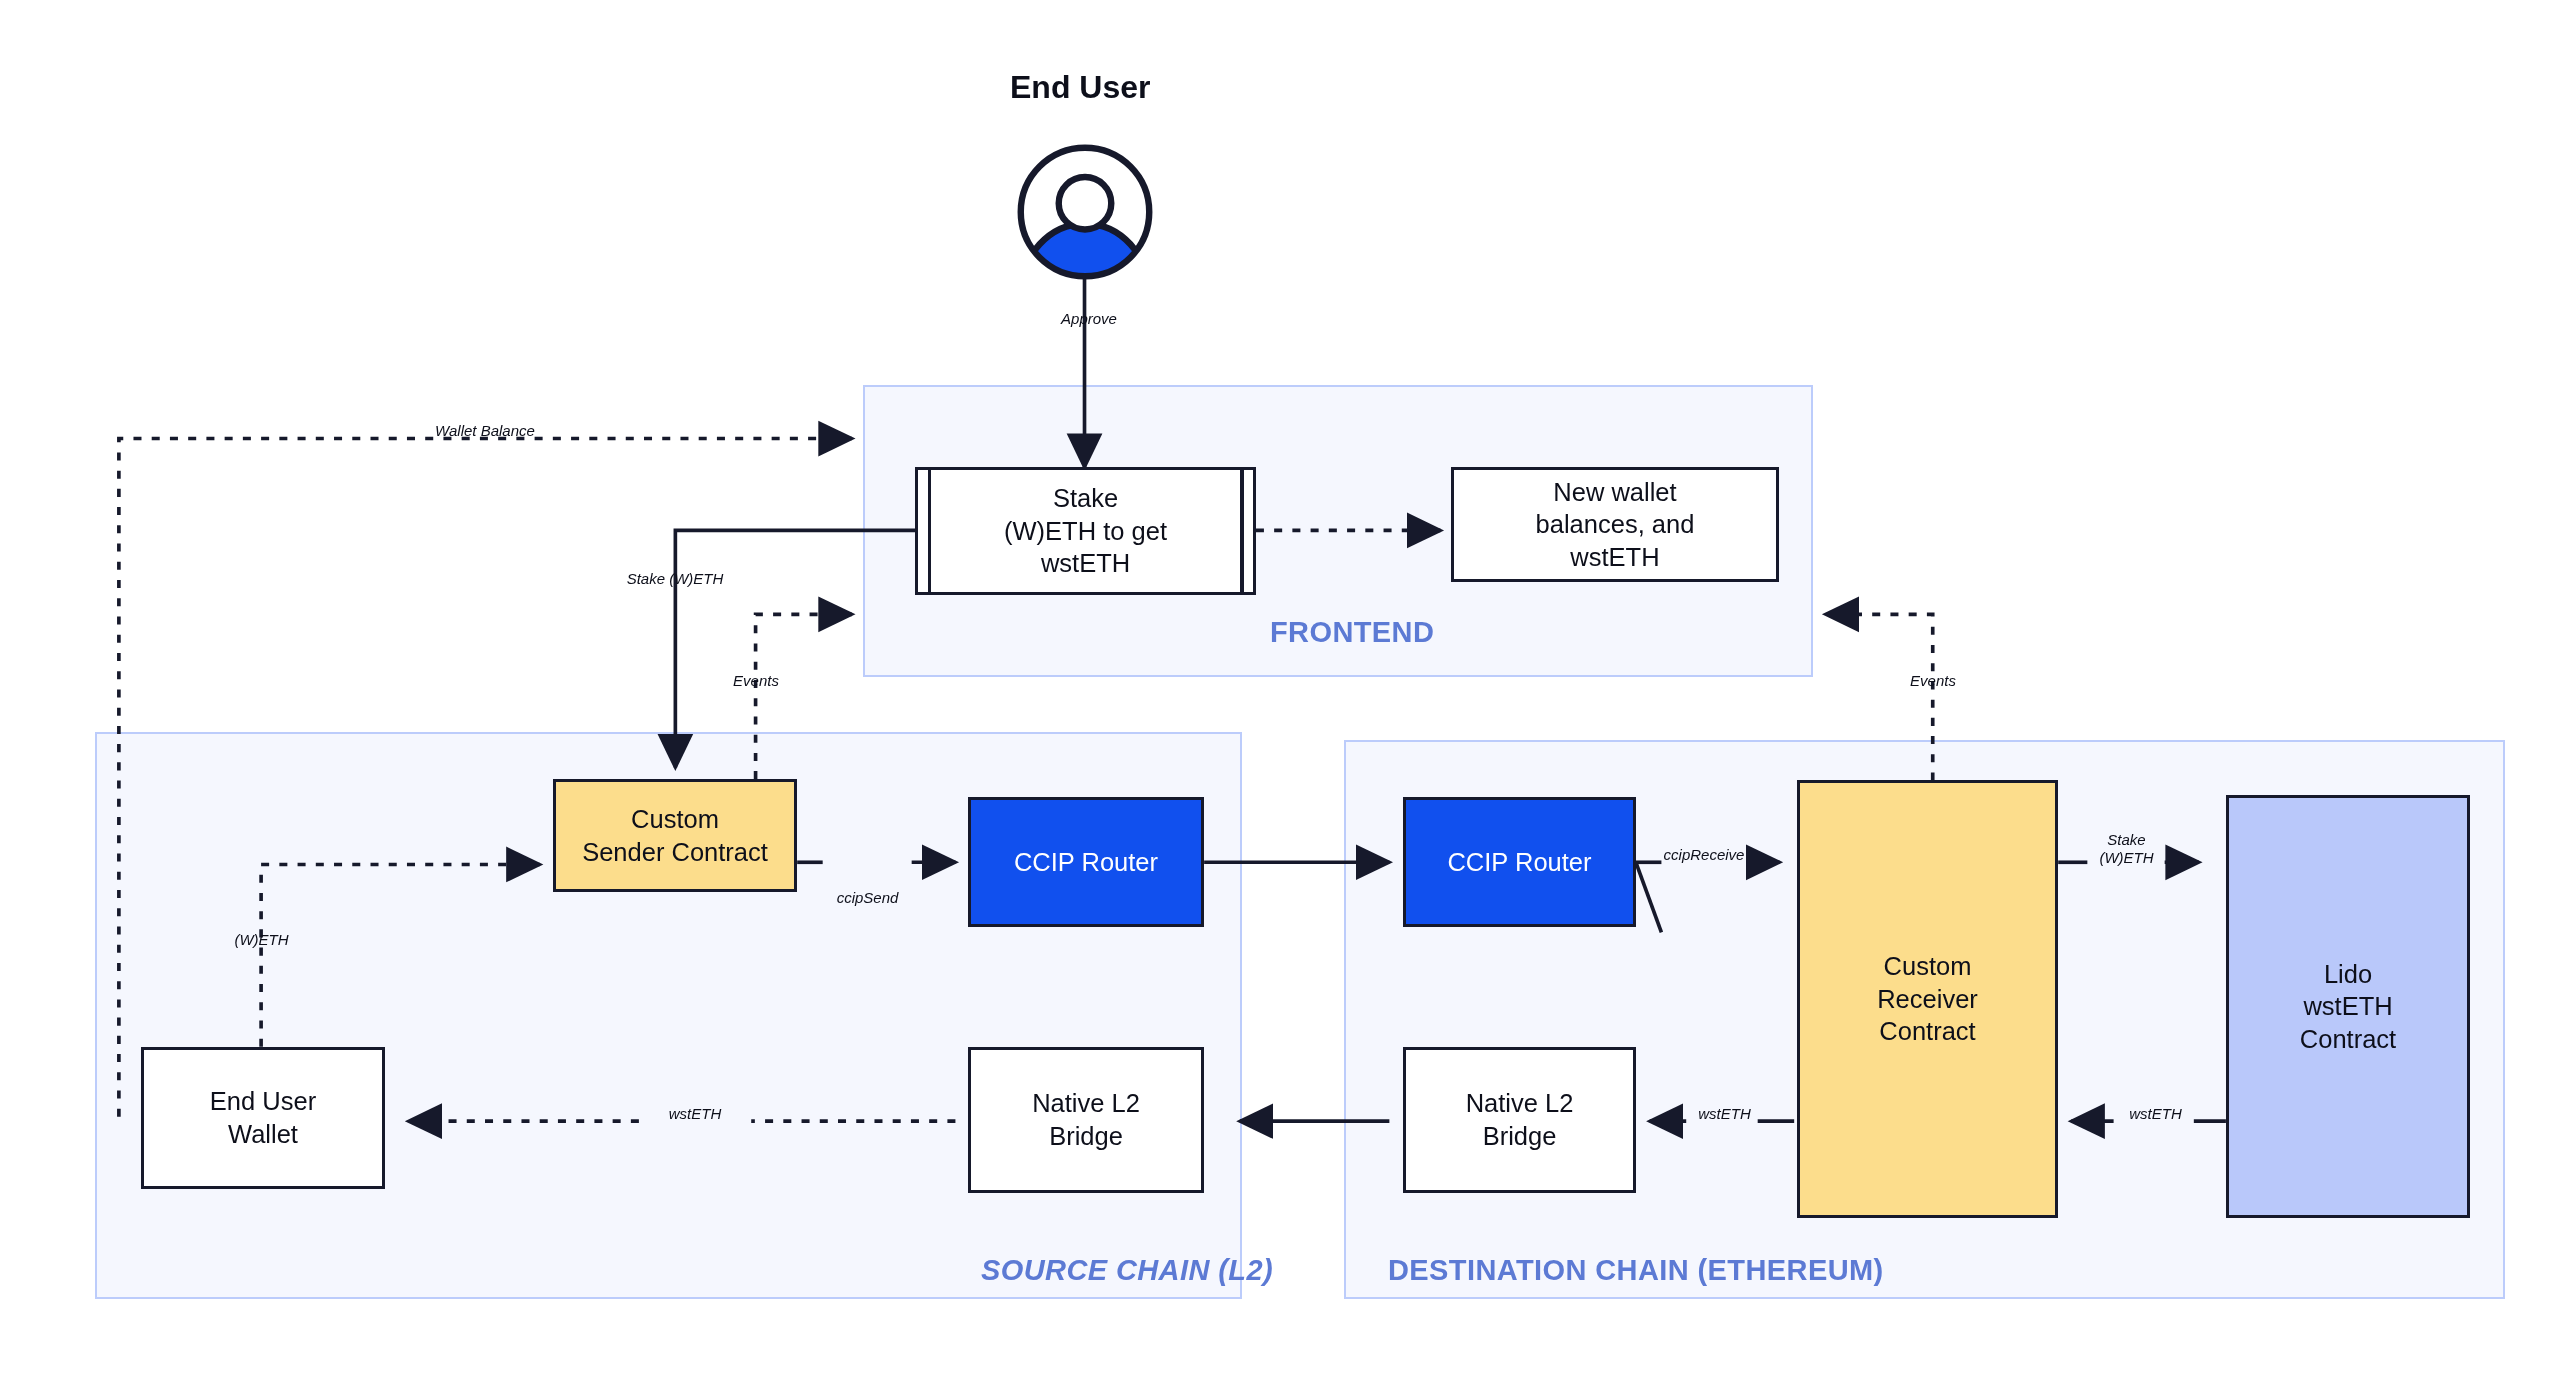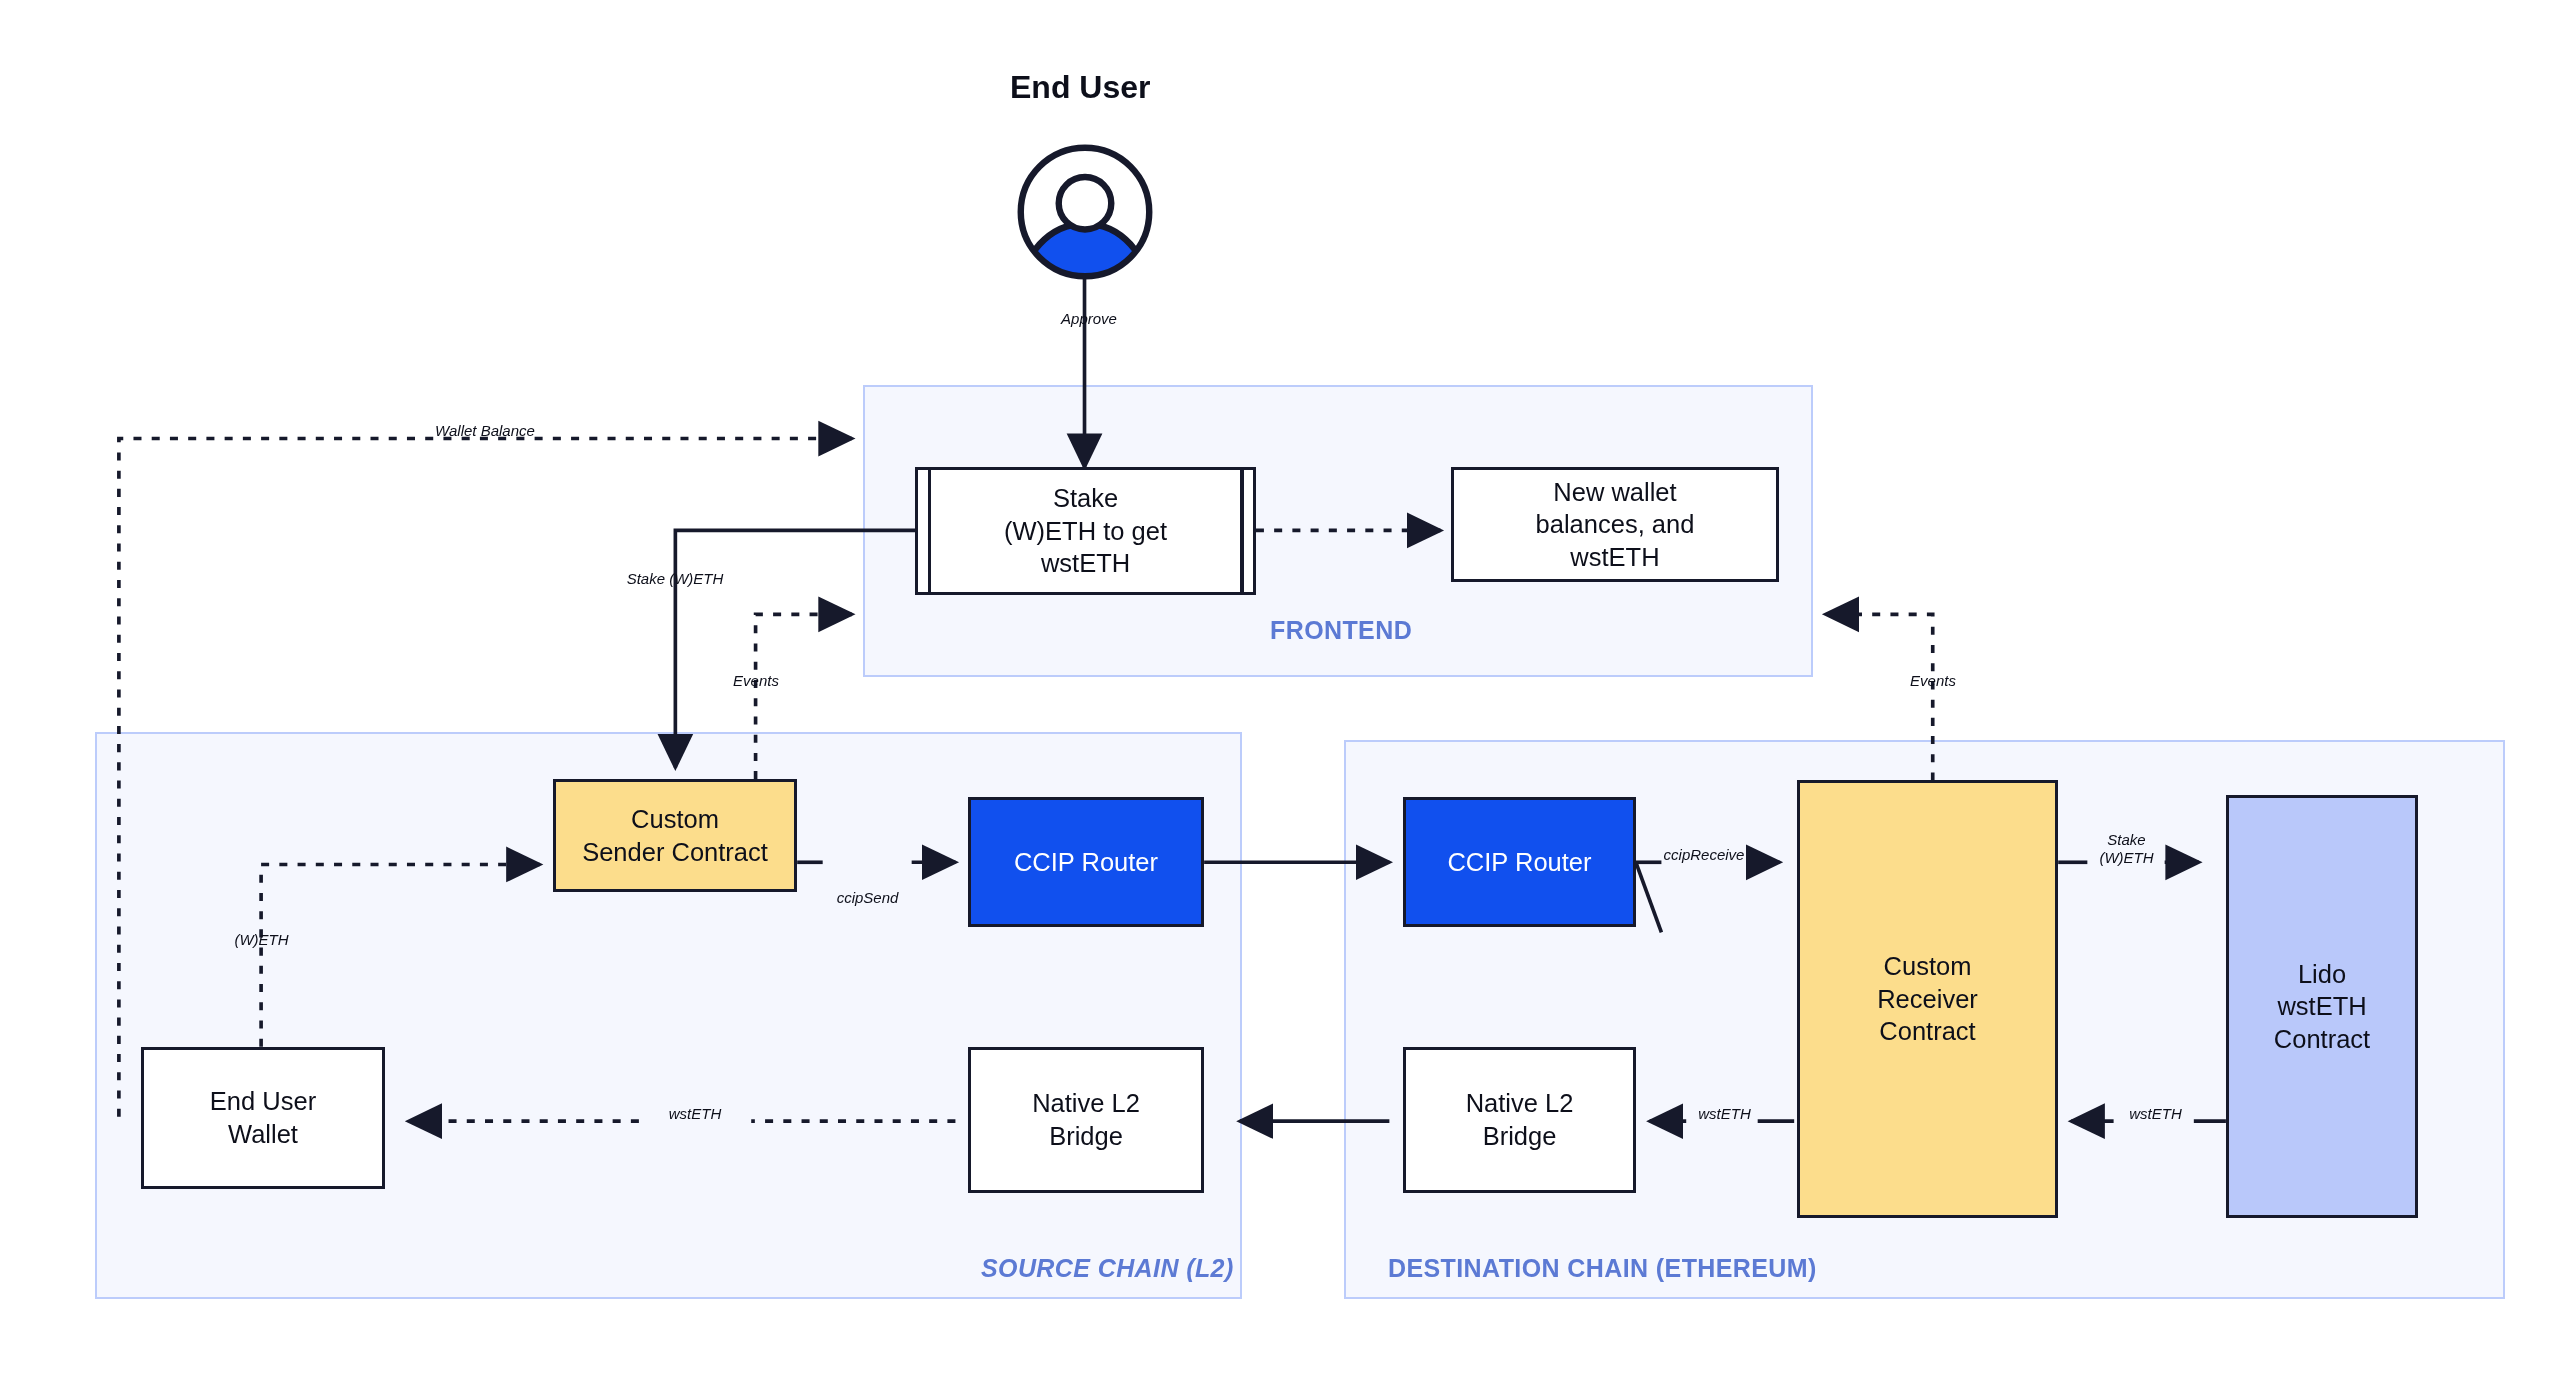--- a/index.html
+++ b/index.html
@@ -1,21 +1,21 @@
 <!DOCTYPE html>
 <html style="font-size:11.7px"><head>
 <meta charset="utf-8">
 <style>
   html,body{margin:0;padding:0;background:#ffffff;}
   body{font-family:"Liberation Sans","DejaVu Sans",sans-serif;}
   #stage{position:relative;width:2576px;height:1400px;background:#ffffff;overflow:hidden;}
   svg#wires{position:absolute;left:0;top:0;width:2576px;height:1400px;pointer-events:none;}
 
   .panel{position:absolute;background:#f5f7fe;border:2.2px solid #bcccfb;box-sizing:border-box;}
-  .panel-label{position:absolute;color:#5c7ad4;font-weight:bold;font-size:25px;letter-spacing:0.4px;white-space:nowrap;}
+  .panel-label{position:absolute;color:#5c7ad4;font-weight:bold;font-size:29px;letter-spacing:0.4px;white-space:nowrap;}
 
   .node{position:absolute;box-sizing:border-box;border:3.6px solid #16192b;
         display:flex;align-items:center;justify-content:center;text-align:center;
         font-size:25.5px;line-height:1.28;color:#0d0f1a;background:#ffffff;}
   .node.yellow{background:#fcdd8c;}
   .node.blue{background:#1150ee;color:#ffffff;}
   .node.periwinkle{background:#b9c8fa;}
   .node.process{background:#ffffff;}
   .node.process::before,.node.process::after{content:"";position:absolute;top:0;bottom:0;width:3.6px;background:#16192b;}
   .node.process::before{left:9.5px;}
@@ -127,21 +127,21 @@
   <div class="node blue" style="left:1403px;top:797px;width:233px;height:130px;">
     <span style="white-space:pre-line;">CCIP Router</span>
   </div>
 
   <div class="node yellow" style="left:1797px;top:780px;width:261px;height:438px;">
     <span style="white-space:pre-line;">Custom
 Receiver
 Contract</span>
   </div>
 
-  <div class="node periwinkle" style="left:2226px;top:795px;width:192px;height:423px;">
+  <div class="node periwinkle" style="left:2226px;top:795px;width:244px;height:423px;">
     <span style="white-space:pre-line;">Lido
 wstETH
 Contract</span>
   </div>
 
   <div class="node" style="left:141px;top:1047px;width:244px;height:142px;">
     <span style="white-space:pre-line;">End User
 Wallet</span>
   </div>
 

